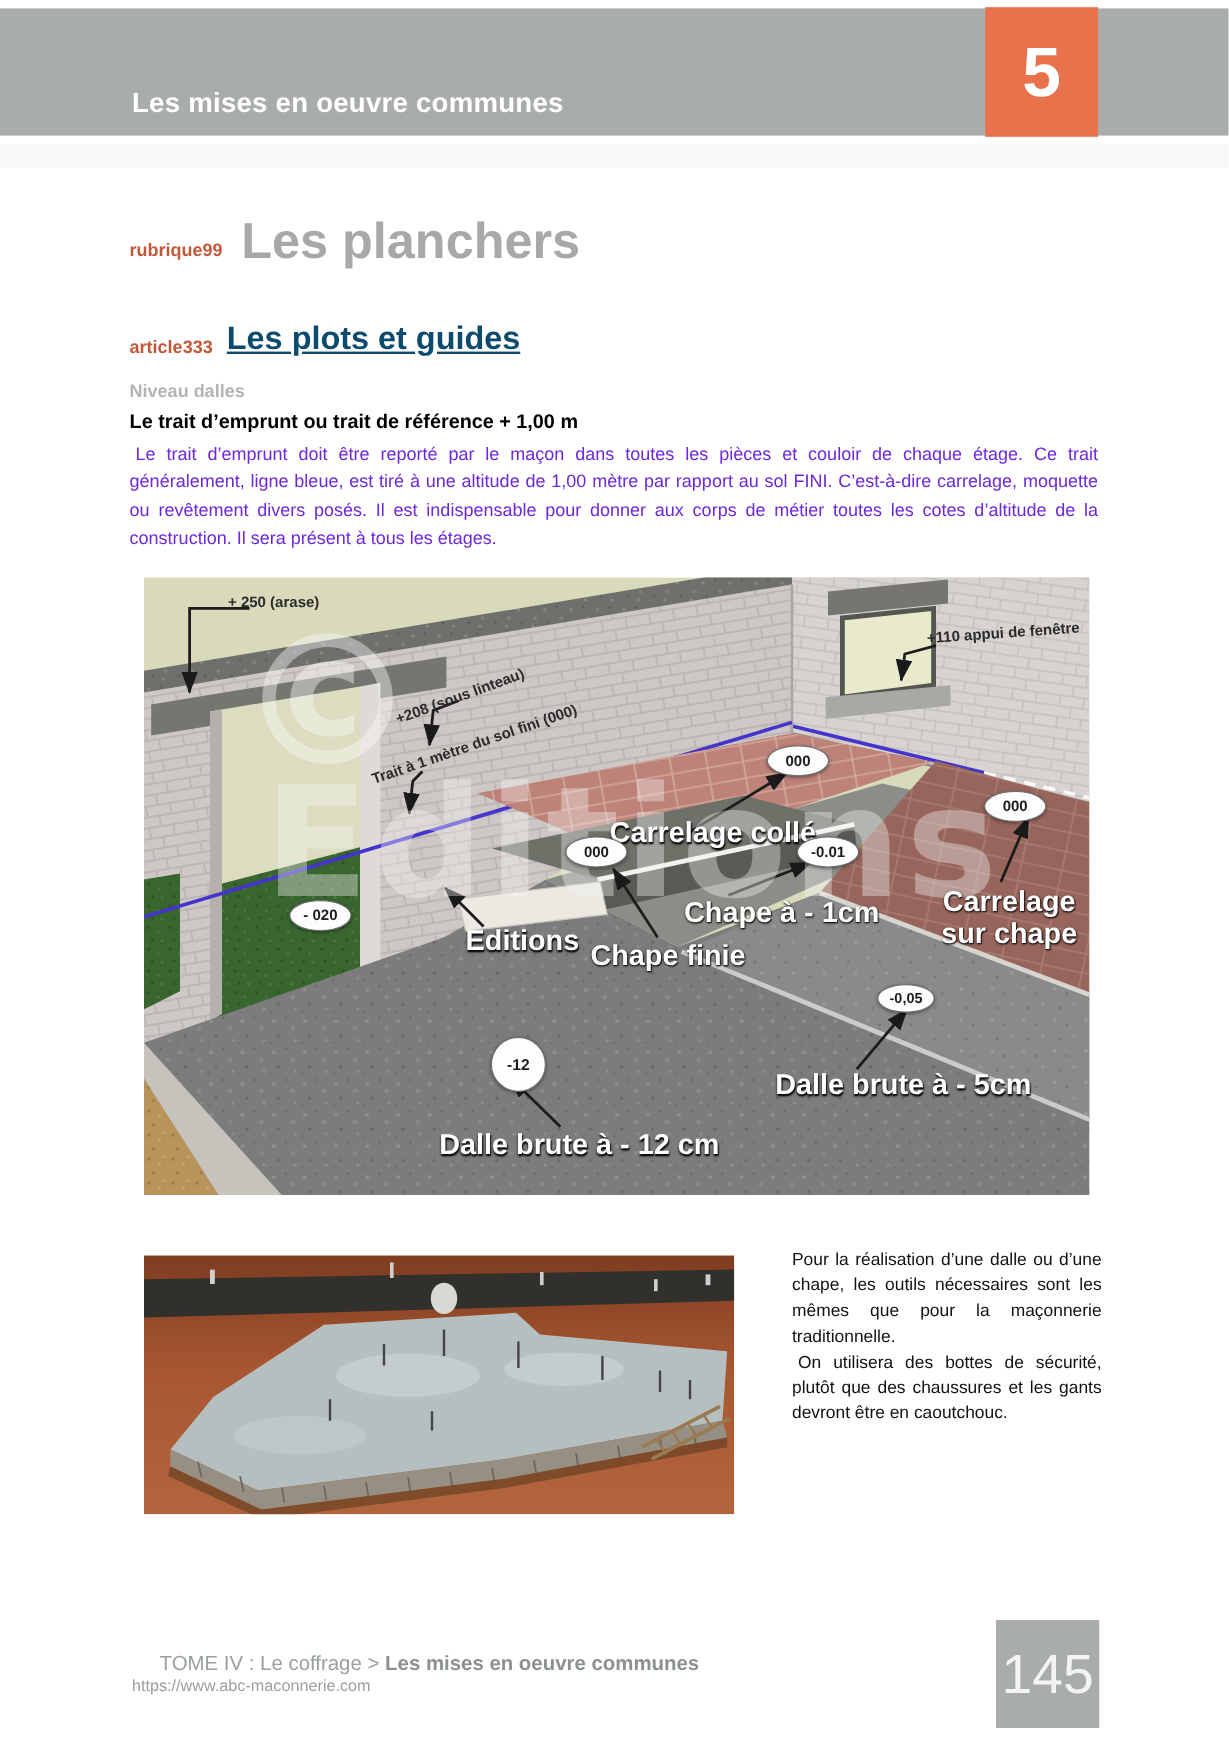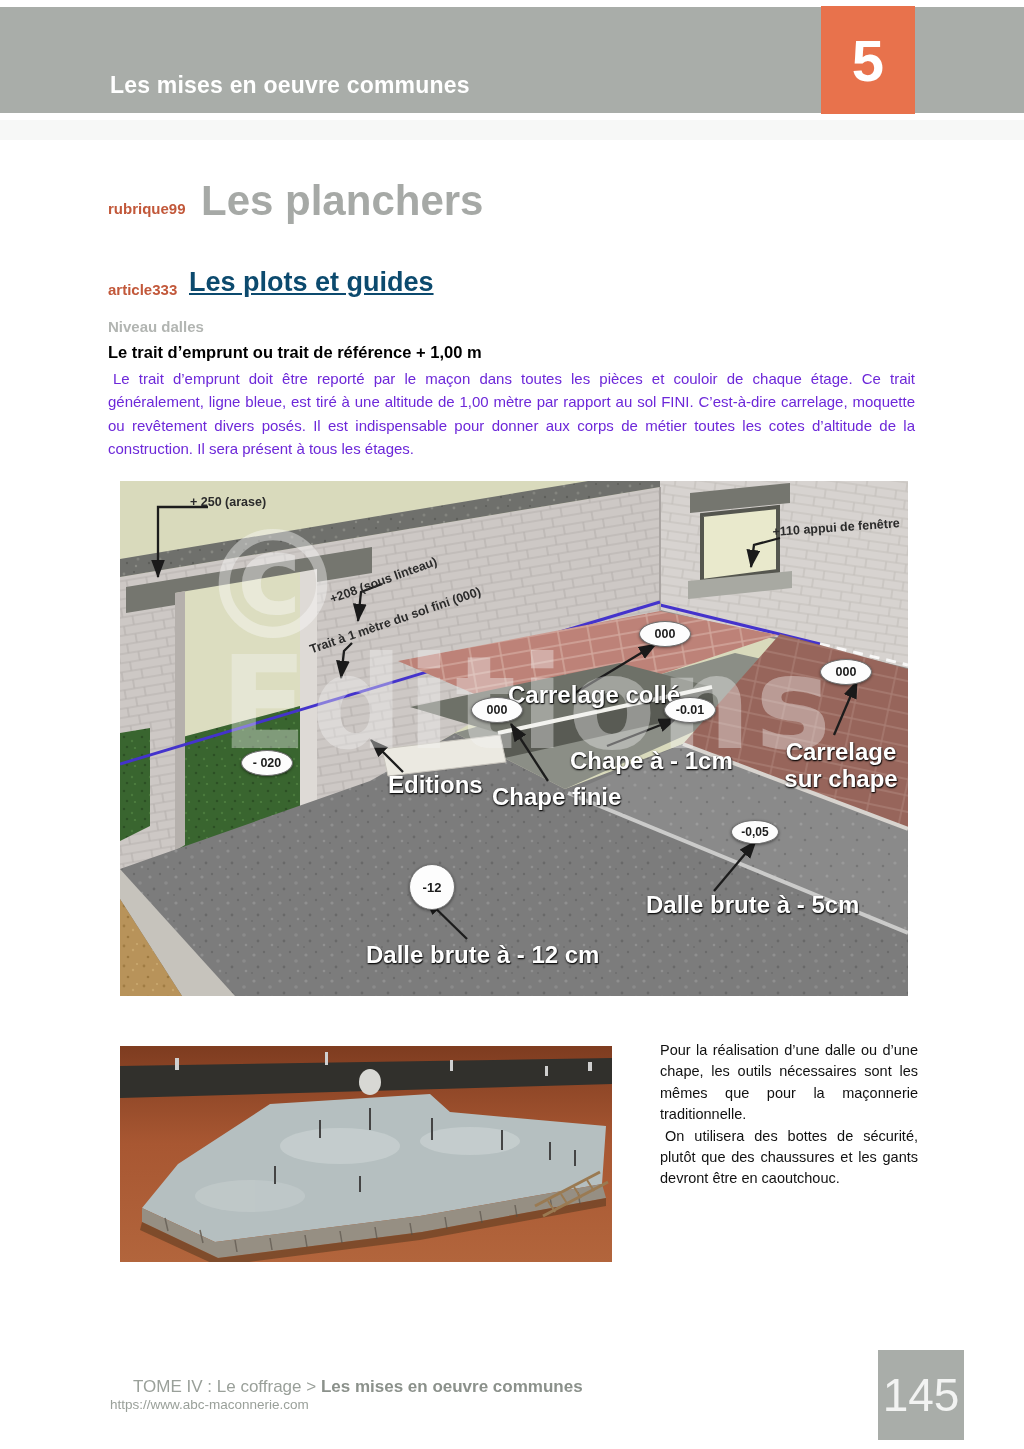--- a/index.html
+++ b/index.html
@@ -48,21 +48,21 @@
 
   
   .aside { position:absolute; left:660px; top:1040px; width:258px; color:#111; font-size:14.5px; line-height:21.4px; text-align:justify; }
   .aside p.ind { text-indent:5px; }
 
   
   .footer-line1 { position:absolute; left:110px; top:1377px; font-size:17px; color:#9aa09a;margin-left:23px; }
   .footer-line1 b { color:#8b918b; }
   .footer-line2 { position:absolute; left:110px; top:1397px; font-size:13.5px; color:#9aa09a; }
   .pagenum-box { position:absolute; left:830px; top:1350px; width:86px; height:90px; background:#a9ada9;
-                 display:flex; align-items:center; justify-content:center;margin-left:48px; }
+                 display:flex; align-items:center; justify-content:center; }
   .pagenum-box span { color:#f2f3f2; font-size:46px; font-weight:500; }
 </style>
 </head>
 <body>
 
 <div class="page">
 
   <div class="header-bar">
     <div class="header-substrip"></div>
   </div>

